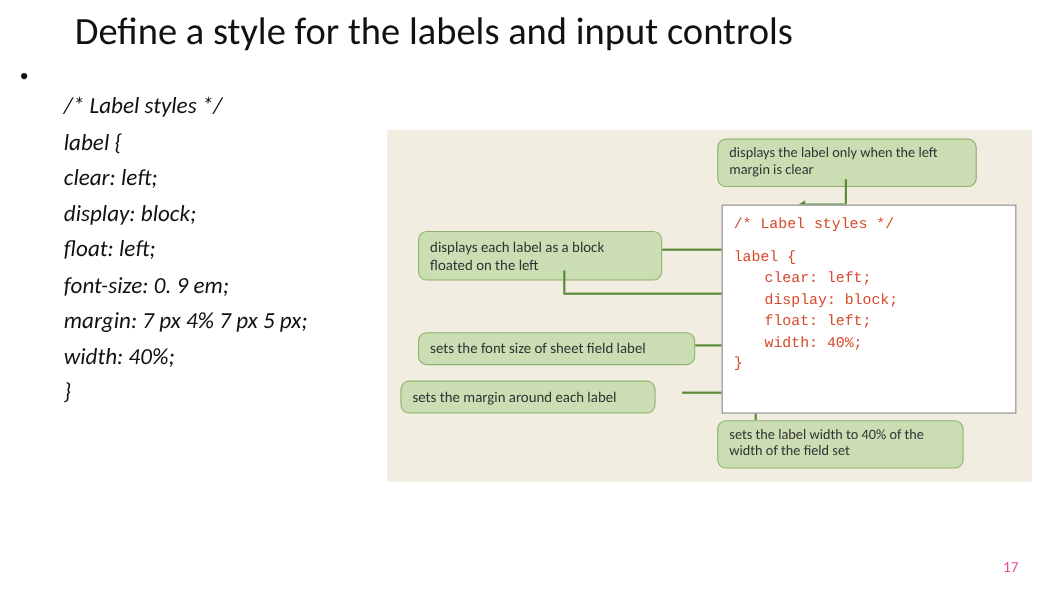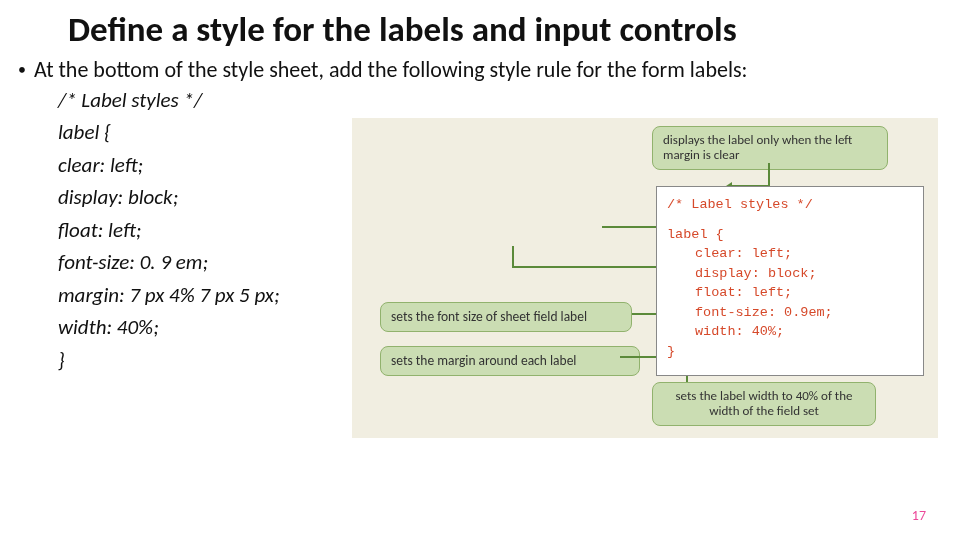--- a/index.html
+++ b/index.html
@@ -11,21 +11,21 @@
     position: relative;
     overflow: hidden;
   }
   .slide {
     width: 100%;
     height: 100%;
     position: relative;
   }
   .title {
     font-size: 35px;
-    font-weight: 700;
+    font-weight: 400;
     color: #111;
     padding: 8px 4px 0 68px;
   }
   .body-area {
     padding: 6px 18px 0 18px;
   }
   .bullet {
     font-size: 22px;
     color: #111;
     line-height: 1.25;
@@ -77,22 +77,22 @@
     padding: 6px 10px;
     font-family: Calibri, Arial, sans-serif;
     font-size: 13.5px;
     color: #333;
     line-height: 1.15;
   }
   
   .c1 { top: 8px;  left: 300px; width: 236px; font-size: 13px; }
   .c2 { top: 92px; left: 28px;  width: 222px; }
   .c3 { top: 184px; left: 28px; width: 252px; }
-  .c4 { top: 228px; left: 28px; width: 260px; }
-  .c5 { top: 264px; left: 300px; width: 224px; font-size: 13px; text-align: center; }
+  .c4 { top: 228px; left: 12px; width: 232px; }
+  .c5 { top: 264px; left: 300px; width: 224px; font-size: 13px; }
 
   .connector {
     position: absolute;
     background: #5b8a3a;
   }
   .connector::after {
     content: "";
     position: absolute;
     width: 0; height: 0;
   }
@@ -132,38 +132,38 @@
 </head>
 <body>
 
 <div class="slide">
 
   <h1 class="title">Define a style for the labels and input controls</h1>
 
   <div class="body-area">
     <div class="bullet">
       <span class="dot">•</span>
-      <span>At the bottom of the style sheet, add the following style rule for the form labels:</span>
     </div>
     <div class="code-list">
       <div>/* Label styles */</div>
       <div>label {</div>
       <div>clear: left;</div>
       <div>display: block;</div>
       <div>float: left;</div>
       <div>font-size: 0. 9 em;</div>
       <div>margin: 7 px 4% 7 px 5 px;</div>
       <div>width: 40%;</div>
       <div>}</div>
     </div>
   </div>
 
   <div class="diagram">
 
     <div class="callout c1">displays the label only when the left margin is clear</div>
+    <div class="callout c2">displays each label as a block floated on the left</div>
     <div class="callout c3">sets the font size of sheet field label</div>
     <div class="callout c4">sets the margin around each label</div>
     <div class="callout c5">sets the label width to 40% of the width of the field set</div>
 
     <div class="connector con1a"></div>
     <div class="connector con1b"></div>
     <div class="connector con2a"></div>
     <div class="connector con2c"></div>
     <div class="connector con2d"></div>
     <div class="connector con3a"></div>
@@ -171,21 +171,20 @@
     <div class="connector con5a"></div>
     <div class="connector con5b"></div>
 
     <div class="code-box">
       <div class="comment">/* Label styles */</div>
       <div class="blank"></div>
       <div>label {</div>
       <div style="padding-left:28px">clear: left;</div>
       <div style="padding-left:28px">display: block;</div>
       <div style="padding-left:28px">float: left;</div>
-      <div style="padding-left:28px">font-size: 0.9em;</div>
       <div style="padding-left:28px">width: 40%;</div>
       <div>}</div>
     </div>
 
   </div>
 
   <div class="page-num">17</div>
 
 </div>
 

